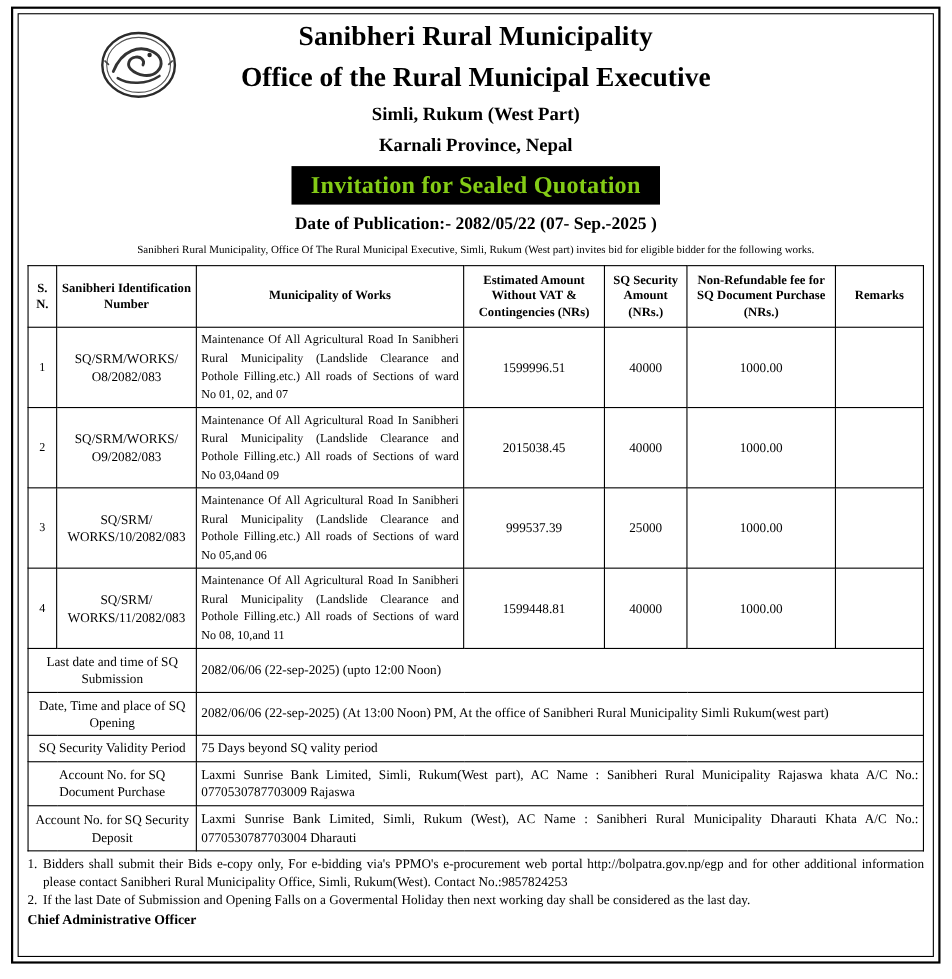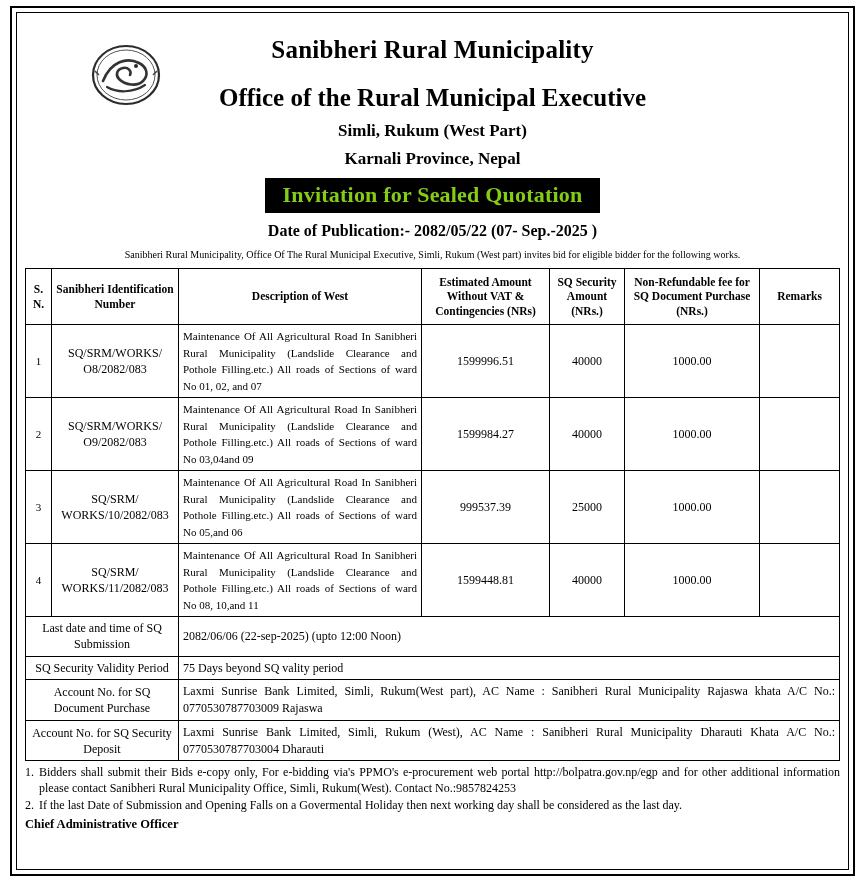--- a/index.html
+++ b/index.html
@@ -42,27 +42,26 @@
     top: 6px;
     width: 78px;
     height: 68px;
   }
   .logo svg { display: block; }
   .org-title {
     font-size: 25px;
     font-weight: bold;
     line-height: 1.22;
     letter-spacing: 0.2px;
-    margin-top: 16px;
   }
   .org-title2 {
     font-size: 25px;
     font-weight: bold;
     line-height: 1.22;
-    margin-top: 17px;
+    margin-top: 6px;
   }
   .org-sub {
     font-size: 17px;
     font-weight: bold;
     margin-top: 8px;
   }
   .org-sub2 {
     font-size: 17px;
     font-weight: bold;
     margin-top: 8px;
@@ -210,42 +209,42 @@
       <col style="width:243px">
       <col style="width:128px">
       <col style="width:75px">
       <col style="width:135px">
       <col style="width:null">
     </colgroup>
     <thead>
       <tr>
         <th>S. N.</th>
         <th>Sanibheri Identification Number</th>
-        <th>Description of West</th>
+        <th>Municipality of Works</th>
         <th>Estimated Amount Without VAT &amp; Contingencies (NRs)</th>
         <th>SQ Security Amount (NRs.)</th>
         <th>Non-Refundable fee for SQ Document Purchase (NRs.)</th>
         <th>Remarks</th>
       </tr>
     </thead>
     <tbody>
       <tr>
         <td class="sn">1</td>
         <td class="cin">SQ/SRM/WORKS/ O8/2082/083</td>
         <td class="desc">Maintenance Of All Agricultural Road In Sanibheri Rural Municipality (Landslide Clearance and Pothole Filling.etc.) All roads of Sections of ward No 01, 02, and 07</td>
         <td class="num">1599996.51</td>
         <td class="num">40000</td>
         <td class="num">1000.00</td>
         <td class="remarks"></td>
       </tr>
       <tr>
         <td class="sn">2</td>
         <td class="cin">SQ/SRM/WORKS/ O9/2082/083</td>
         <td class="desc">Maintenance Of All Agricultural Road In Sanibheri Rural Municipality (Landslide Clearance and Pothole Filling.etc.) All roads of Sections of ward No 03,04and  09</td>
-        <td class="num">1599984.27</td>
+        <td class="num">2015038.45</td>
         <td class="num">40000</td>
         <td class="num">1000.00</td>
         <td class="remarks"></td>
       </tr>
       <tr>
         <td class="sn">3</td>
         <td class="cin">SQ/SRM/ WORKS/10/2082/083</td>
         <td class="desc">Maintenance Of All Agricultural Road In Sanibheri Rural Municipality (Landslide Clearance and Pothole Filling.etc.) All roads of Sections of ward No 05,and  06</td>
         <td class="num">999537.39</td>
         <td class="num">25000</td>
@@ -258,20 +257,24 @@
         <td class="desc">Maintenance Of All Agricultural Road In Sanibheri Rural Municipality (Landslide Clearance and Pothole Filling.etc.) All roads of Sections of ward No 08, 10,and 11</td>
         <td class="num">1599448.81</td>
         <td class="num">40000</td>
         <td class="num">1000.00</td>
         <td class="remarks"></td>
       </tr>
 
       <tr>
         <td class="info-label" colspan="2">Last date and time of SQ Submission</td>
         <td class="info-value" colspan="5">2082/06/06 (22-sep-2025) (upto 12:00 Noon)</td>
+      </tr>
+      <tr>
+        <td class="info-label" colspan="2">Date, Time and place of SQ Opening</td>
+        <td class="info-value" colspan="5">2082/06/06 (22-sep-2025)  (At 13:00 Noon) PM, At the office of Sanibheri Rural Municipality Simli Rukum(west part)</td>
       </tr>
       <tr>
         <td class="info-label" colspan="2">SQ Security Validity Period</td>
         <td class="info-value" colspan="5">75 Days beyond SQ vality period</td>
       </tr>
       <tr>
         <td class="info-label" colspan="2">Account No. for SQ Document Purchase</td>
         <td class="info-value justify" colspan="5">Laxmi Sunrise Bank Limited, Simli, Rukum(West part),  AC Name : Sanibheri Rural Municipality Rajaswa khata A/C No.: 0770530787703009 Rajaswa</td>
       </tr>
       <tr>

